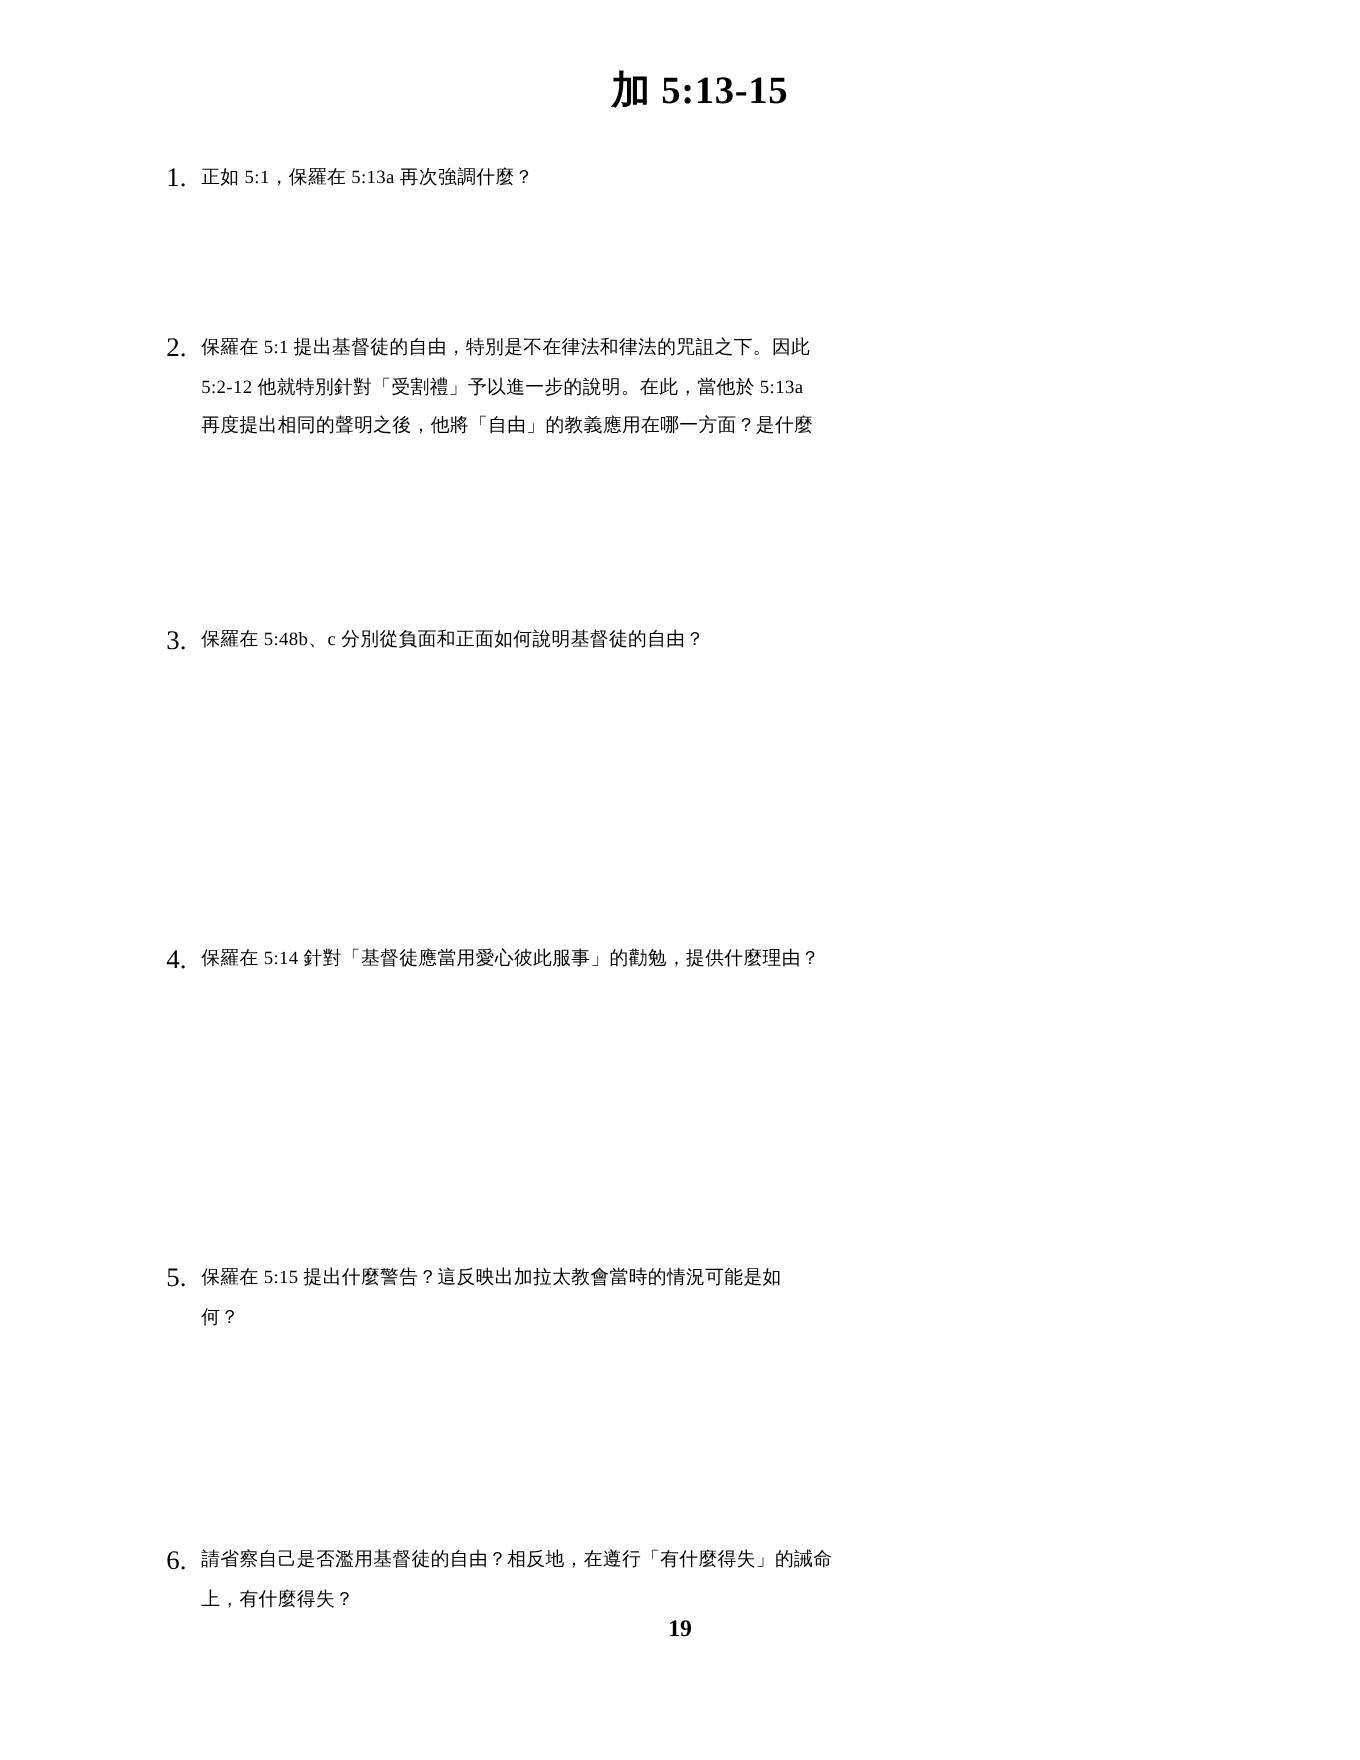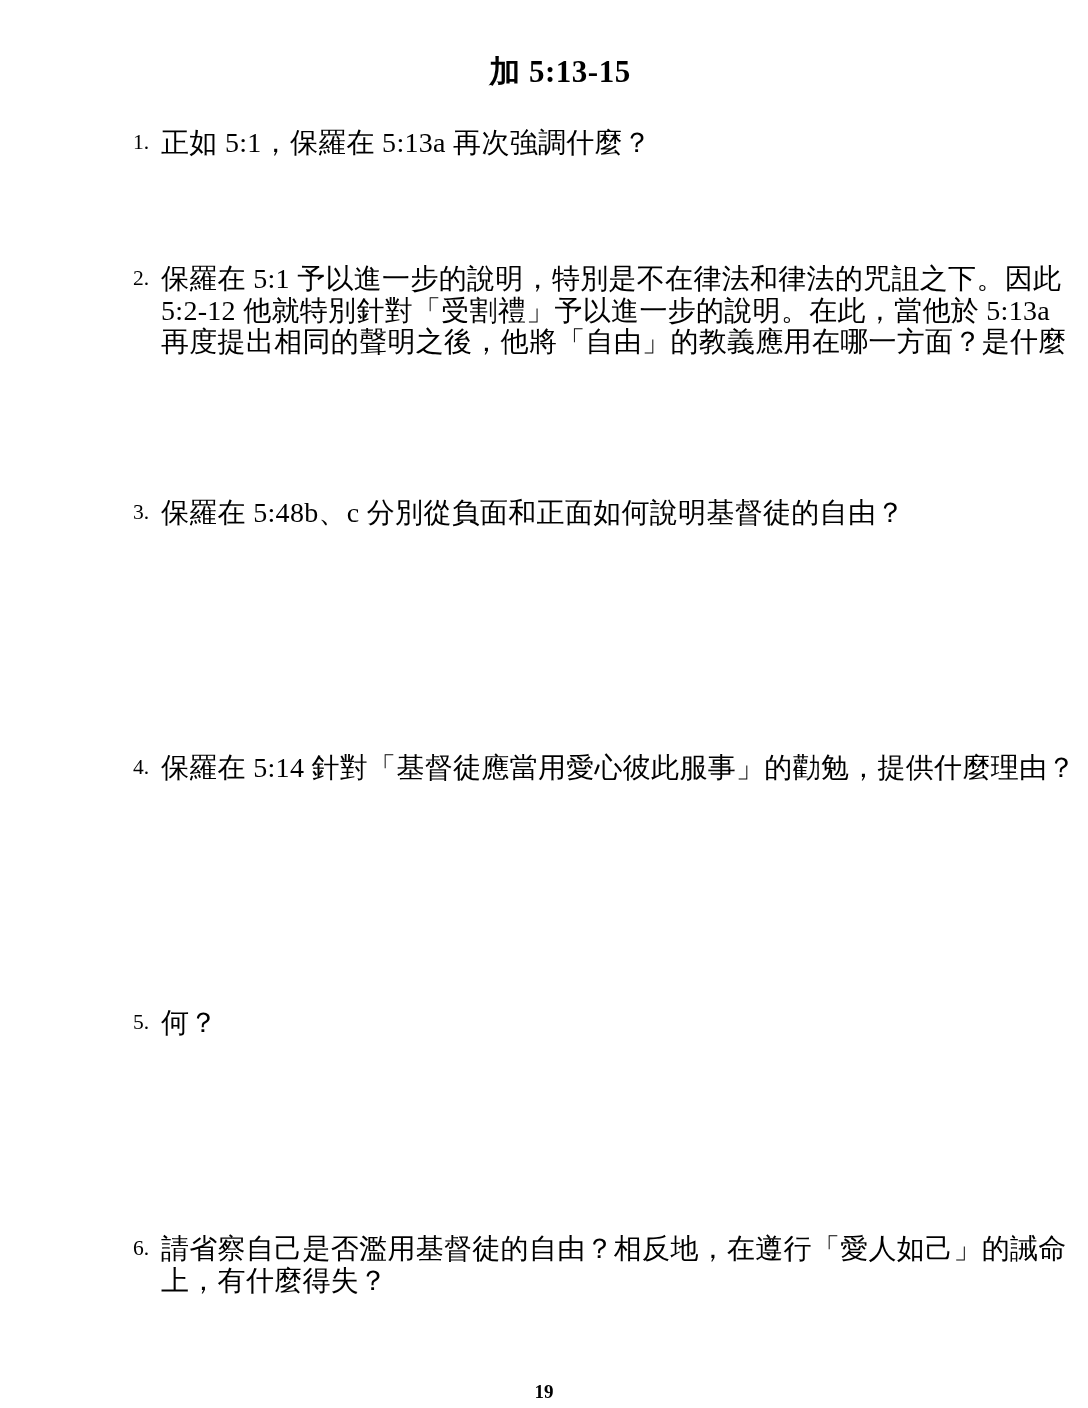--- a/index.html
+++ b/index.html
@@ -40,28 +40,28 @@
   .qnum {
     flex: 0 0 28px;
     font-size: 21.5px;
     line-height: 31.5px;
     white-space: nowrap;
   }
   .qlines {
     flex: 1 1 auto;
   }
   .qline {
-    font-size: 28px;
+    font-size: 15px;
     line-height: 31.5px;
     white-space: nowrap;
     letter-spacing: 0.3px;
   }
   .page-number {
     position: absolute;
-    top: 1380px;
+    top: 1292px;
     left: 0;
     width: 100%;
     text-align: center;
     font-size: 19px;
     font-weight: bold;
     line-height: 24px;
   }
 </style>
 </head>
 <body>
@@ -73,21 +73,21 @@
   <div class="question" style="top:127px">
     <span class="qnum">1.</span>
     <div class="qlines">
       <div class="qline">正如 5:1，保羅在 5:13a 再次強調什麼？</div>
     </div>
   </div>
 
   <div class="question" style="top:263px">
     <span class="qnum">2.</span>
     <div class="qlines">
-      <div class="qline">保羅在 5:1 予以進一步的說明，特別是不在律法和律法的咒詛之下。因此</div>
+      <div class="qline">保羅在 5:1 提出基督徒的自由，特別是不在律法和律法的咒詛之下。因此</div>
       <div class="qline">5:2-12 他就特別針對「受割禮」予以進一步的說明。在此，當他於 5:13a</div>
       <div class="qline">再度提出相同的聲明之後，他將「自由」的教義應用在哪一方面？是什麼</div>
     </div>
   </div>
 
   <div class="question" style="top:497px">
     <span class="qnum">3.</span>
     <div class="qlines">
       <div class="qline">保羅在 5:48b、c 分別從負面和正面如何說明基督徒的自由？</div>
     </div>
@@ -96,27 +96,28 @@
   <div class="question" style="top:752px">
     <span class="qnum">4.</span>
     <div class="qlines">
       <div class="qline">保羅在 5:14 針對「基督徒應當用愛心彼此服事」的勸勉，提供什麼理由？</div>
     </div>
   </div>
 
   <div class="question" style="top:1007px">
     <span class="qnum">5.</span>
     <div class="qlines">
+      <div class="qline">保羅在 5:15 提出什麼警告？這反映出加拉太教會當時的情況可能是如</div>
       <div class="qline">何？</div>
     </div>
   </div>
 
   <div class="question" style="top:1233px">
     <span class="qnum">6.</span>
     <div class="qlines">
-      <div class="qline">請省察自己是否濫用基督徒的自由？相反地，在遵行「愛人如己」的誡命</div>
+      <div class="qline">請省察自己是否濫用基督徒的自由？相反地，在遵行「有什麼得失」的誡命</div>
       <div class="qline">上，有什麼得失？</div>
     </div>
   </div>
 
   <div class="page-number">19</div>
 
 </div>
 
 </body></html>

